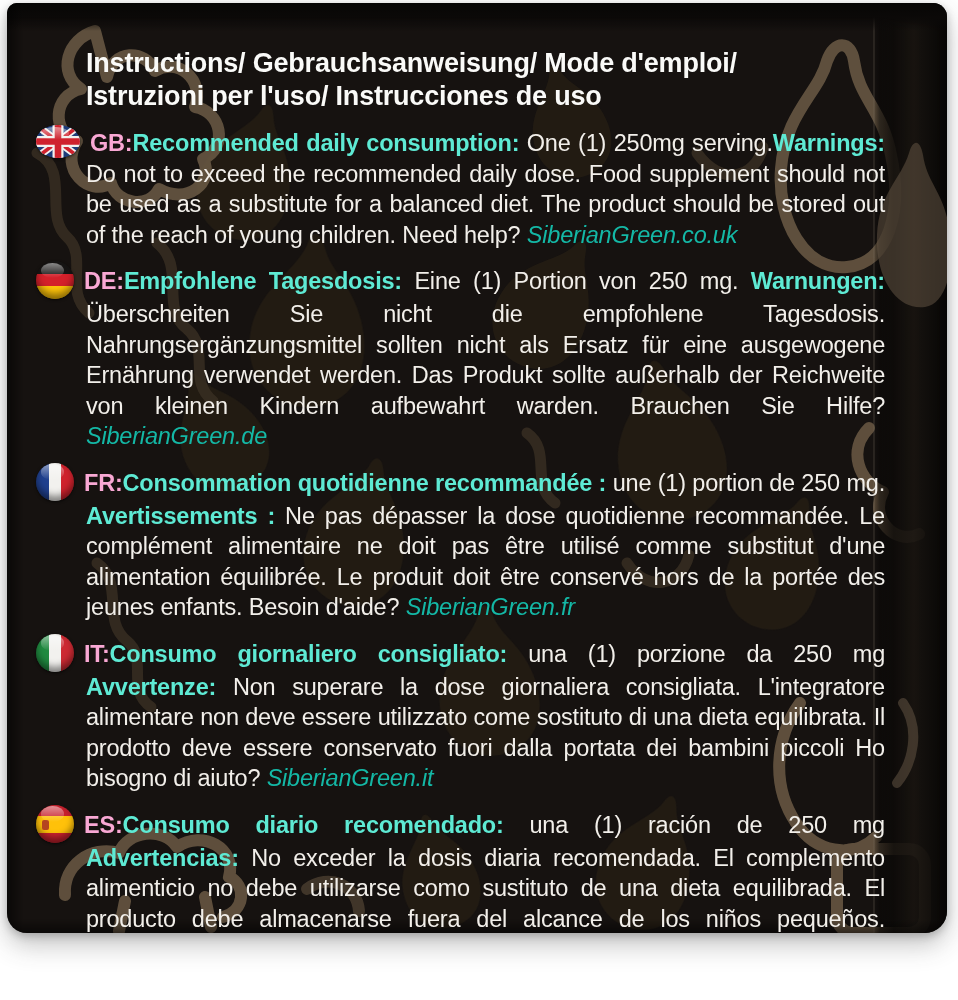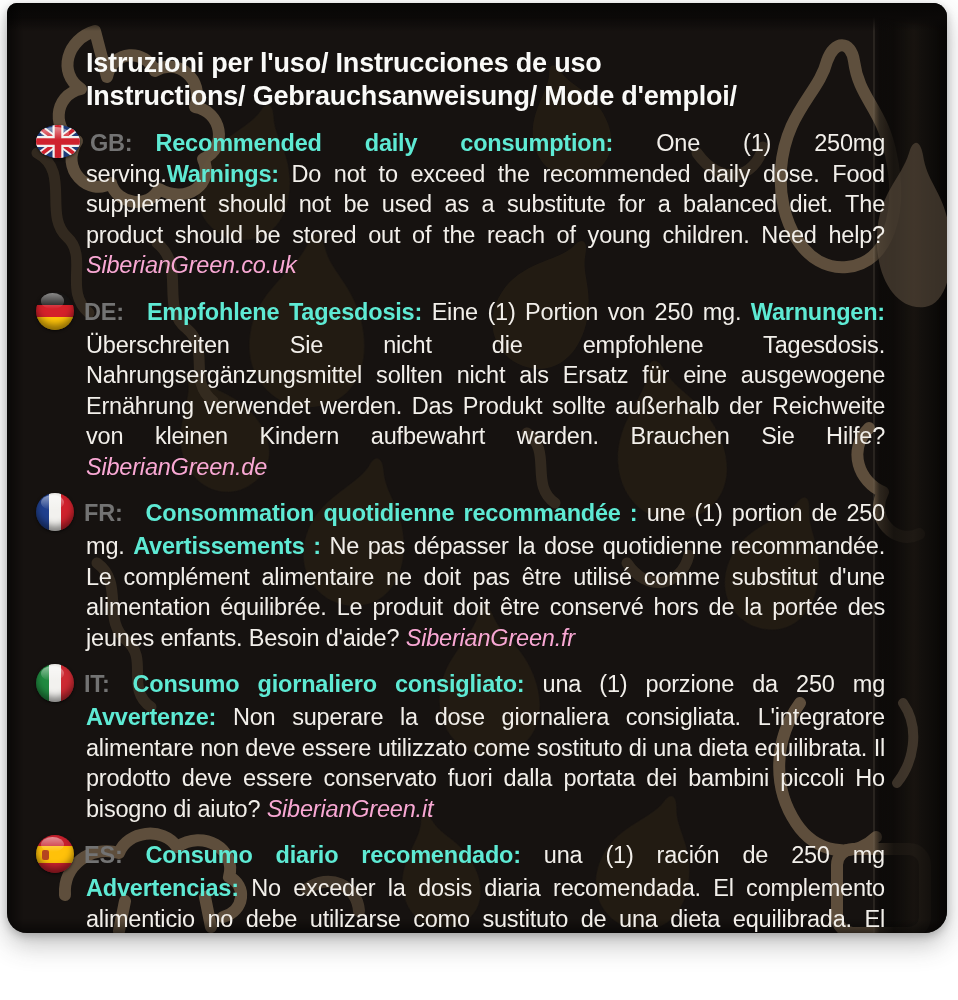--- a/index.html
+++ b/index.html
@@ -39,23 +39,23 @@
   }
   .title{
     font-weight:bold;font-size:27px;line-height:33px;letter-spacing:-0.2px;
     color:#fafaf8;
   }
   .title-wrap{margin-bottom:12px;}
   .sec{
     margin:0 0 11px 0;font-size:23.5px;line-height:30.5px;letter-spacing:-0.2px;
     text-align:justify;color:#f2efea;
   }
-  .code{color:#737373;font-weight:bold;margin-right:23px;}
+  .code{color:#f9a8d4;font-weight:bold;margin-right:0;}
   .head{font-weight:bold;color:#5eead4;}
-  .url{color:#f9a8d4;font-style:italic;}
+  .url{color:#14b8a6;font-style:italic;}
   .flag{
     display:inline-block;position:relative;width:38px;height:38px;border-radius:50%;
     margin:0 10px 0 -50px;vertical-align:-10px;overflow:hidden;
     box-shadow:inset 0 -5px 7px rgba(0,0,0,.45), 0 1px 3px rgba(0,0,0,.65);
   }
   .flag::after{
     content:"";position:absolute;left:12%;top:5%;width:62%;height:40%;border-radius:50%;
     background:linear-gradient(rgba(255,255,255,.5), rgba(255,255,255,0));
   }
   .flag-gb{width:44px;height:33px;border-radius:50%;vertical-align:-7px;}
@@ -114,22 +114,22 @@
     <path d="M36,150 c-8,26 -30,40 -32,82 c-2,40 18,76 48,72 c22,-3 30,-40 24,-80 c-6,-36 -22,-44 -26,-72 c-3,-16 -10,-16 -14,-2 z" fill="#6a5947" opacity="0.5"></path>
     <path d="M30,700 c18,26 10,60 -6,80" stroke="#6a5947" stroke-width="10" fill="none" stroke-linecap="round" opacity="0.5"></path>
   </svg>
   <div class="topedge"></div>
   <div class="leftedge"></div>
   <div class="botedge"></div>
 
   <div class="content">
 
     <div class="title-wrap">
+      <div class="title">Instructions/ Gebrauchsanweisung/ Mode d'emploi/</div>
       <div class="title">Istruzioni per l'uso/ Instrucciones de uso</div>
-      <div class="title">Instructions/ Gebrauchsanweisung/ Mode d'emploi/</div>
     </div>
 
     <p class="sec"><span class="flag flag-gb"><svg viewBox="0 0 60 45" preserveAspectRatio="none">
             <rect width="60" height="45" fill="#1e3c7a"></rect>
             <path d="M0,0 L60,45 M60,0 L0,45" stroke="#f2f1ee" stroke-width="10"></path>
             <path d="M0,0 L60,45 M60,0 L0,45" stroke="#cf222d" stroke-width="5"></path>
             <path d="M30,0 V45 M0,22.5 H60" stroke="#f2f1ee" stroke-width="15"></path>
             <path d="M30,0 V45 M0,22.5 H60" stroke="#cf222d" stroke-width="9"></path>
           </svg></span><b class="code">GB:</b><b class="head">Recommended daily consumption:</b><span> One (1) 250mg serving.</span><b class="head">Warnings:</b><span> Do not to exceed the recommended daily dose. Food supplement should not be used as a substitute for a balanced diet. The product should be stored out of the reach of young children. Need help? </span><i class="url">SiberianGreen.co.uk</i></p>
 

